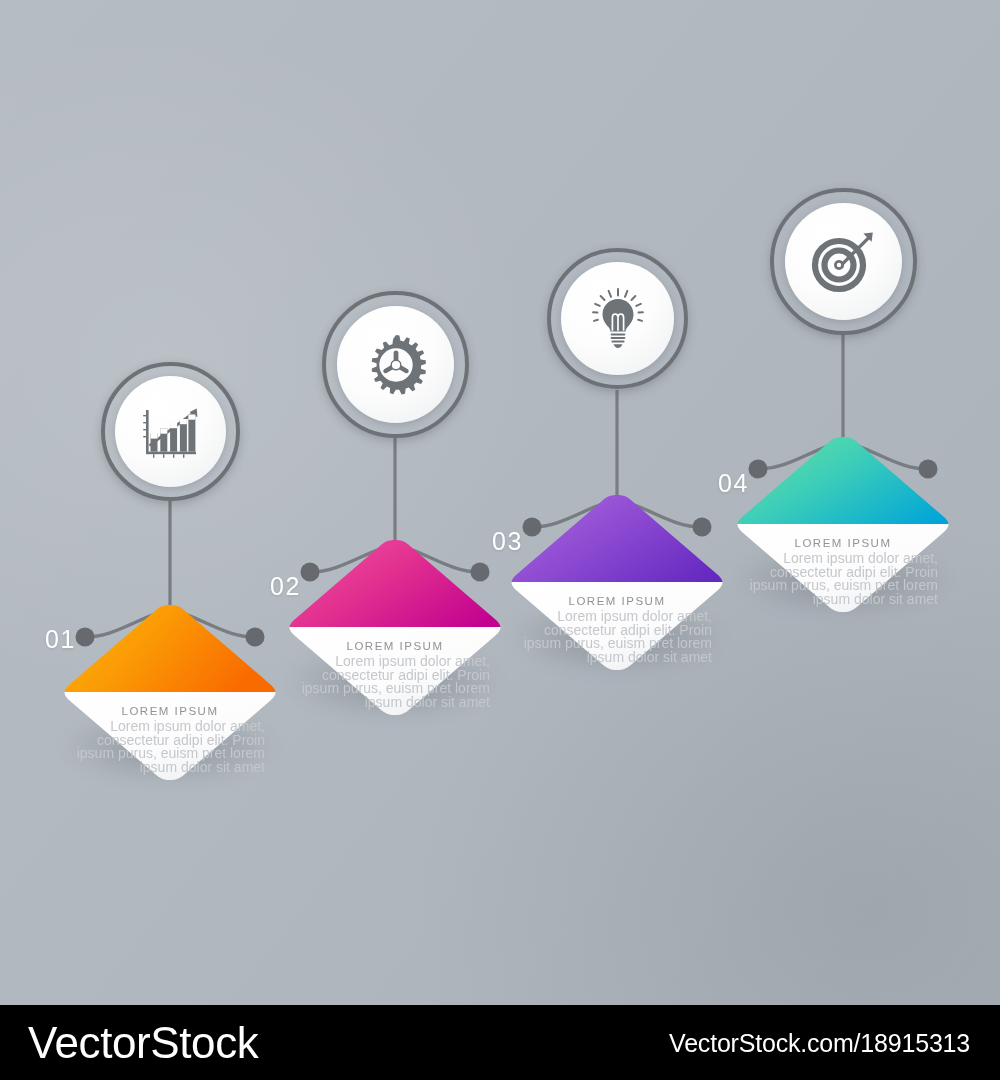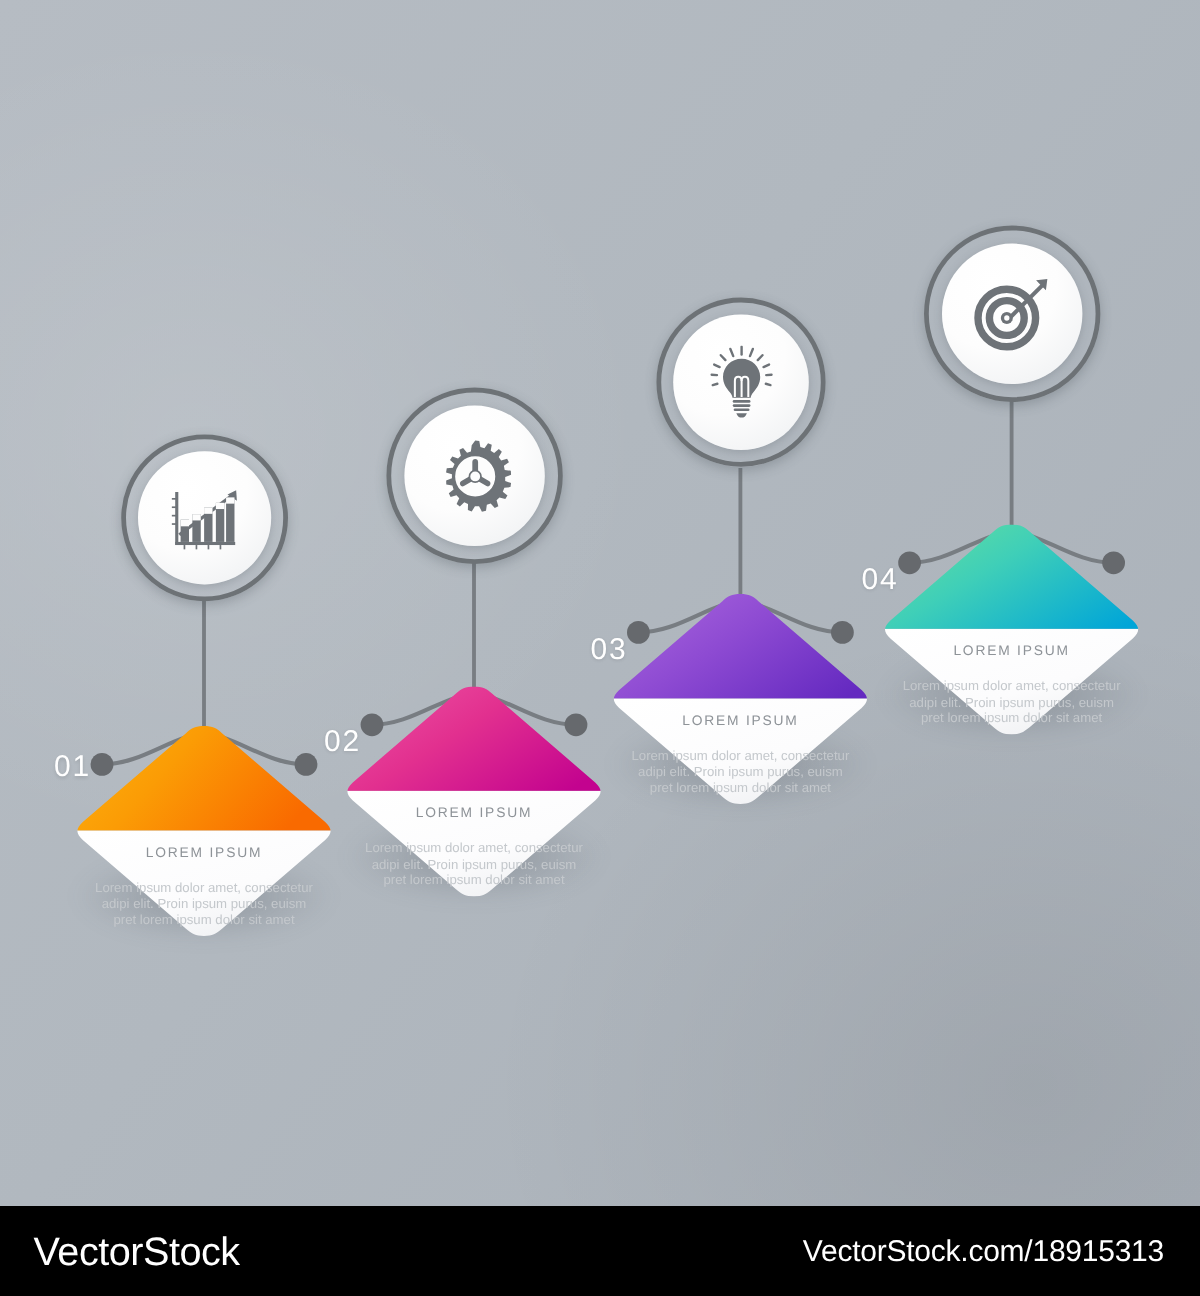--- a/index.html
+++ b/index.html
@@ -69,23 +69,23 @@
     text-align:center;
     pointer-events:none;
   }
   .card .title {
     font-size:11.5px; letter-spacing:1.5px;
     color:#8e9398; font-weight:400;
     font-family:"Liberation Sans", sans-serif;
     white-space:nowrap;
   }
   .card .body {
-    margin-top:17px;
-    font-size:11px; line-height:13.5px;
-    color:#c4c8cc; font-weight:400;
+    margin-top:3px;
+    font-size:14px; line-height:13.5px;
+    color:#c4c8cc; font-weight:400;text-align:right;
   }
   .card .num {
     position:absolute;
     text-align:left;
     color:#fff;
     font-size:25px;
     font-weight:300;
     letter-spacing:1.5px;
     font-family:"Liberation Sans", sans-serif;
     text-shadow:0 1px 3px rgba(0,0,0,.12);
@@ -93,21 +93,21 @@
 
   
   #footer {
     position:absolute; left:0; top:1005px;
     width:1000px; height:75px;
     background:#000;
   }
   #footer .brand {
     position:absolute; left:28px; top:50%;
     transform:translateY(-50%);
-    color:#fff; font-size:33px; font-weight:400;
+    color:#fff; font-size:44px; font-weight:400;
     letter-spacing:-0.4px;
   }
   #footer .url {
     position:absolute; right:30px; top:50%;
     transform:translateY(-50%);
     color:#fff; font-size:25px; font-weight:400;
     letter-spacing:-0.2px;
   }
 </style>
 </head>
@@ -190,21 +190,21 @@
           </svg>
         </div>
         <div class="num" style="left:0; top:30px; width:250px;">01</div>
         <div class="content" style="top:110px;">
           <div class="title">LOREM IPSUM</div>
           <div class="body">Lorem ipsum dolor amet, consectetur adipi elit. Proin ipsum purus, euism pret lorem ipsum dolor sit amet</div>
         </div>
       </div>
     </div>
 
-    <div class="step" style="left:270px; top:332px; width:250px; height:425px;">
+    <div class="step" style="left:270px; top:300px; width:250px; height:425px;">
 
       <svg class="connector" width="250" height="425" viewBox="0 0 250 425">
         <path d="M125,135 L125,245" stroke="#787d82" stroke-width="3.2" fill="none"></path>
         <path d="M40,272 C72,272 96,250 125,245 C154,250 178,272 210,272" stroke="#787d82" stroke-width="3.4" fill="none" stroke-linecap="round"></path>
         <circle cx="40" cy="272" r="9.5" fill="#66696d"></circle>
         <circle cx="210" cy="272" r="9.5" fill="#66696d"></circle>
       </svg>
 
       <div class="badge" style="left:52px; top:-9px; width:147px; height:147px;">
         <div class="ring"></div>

